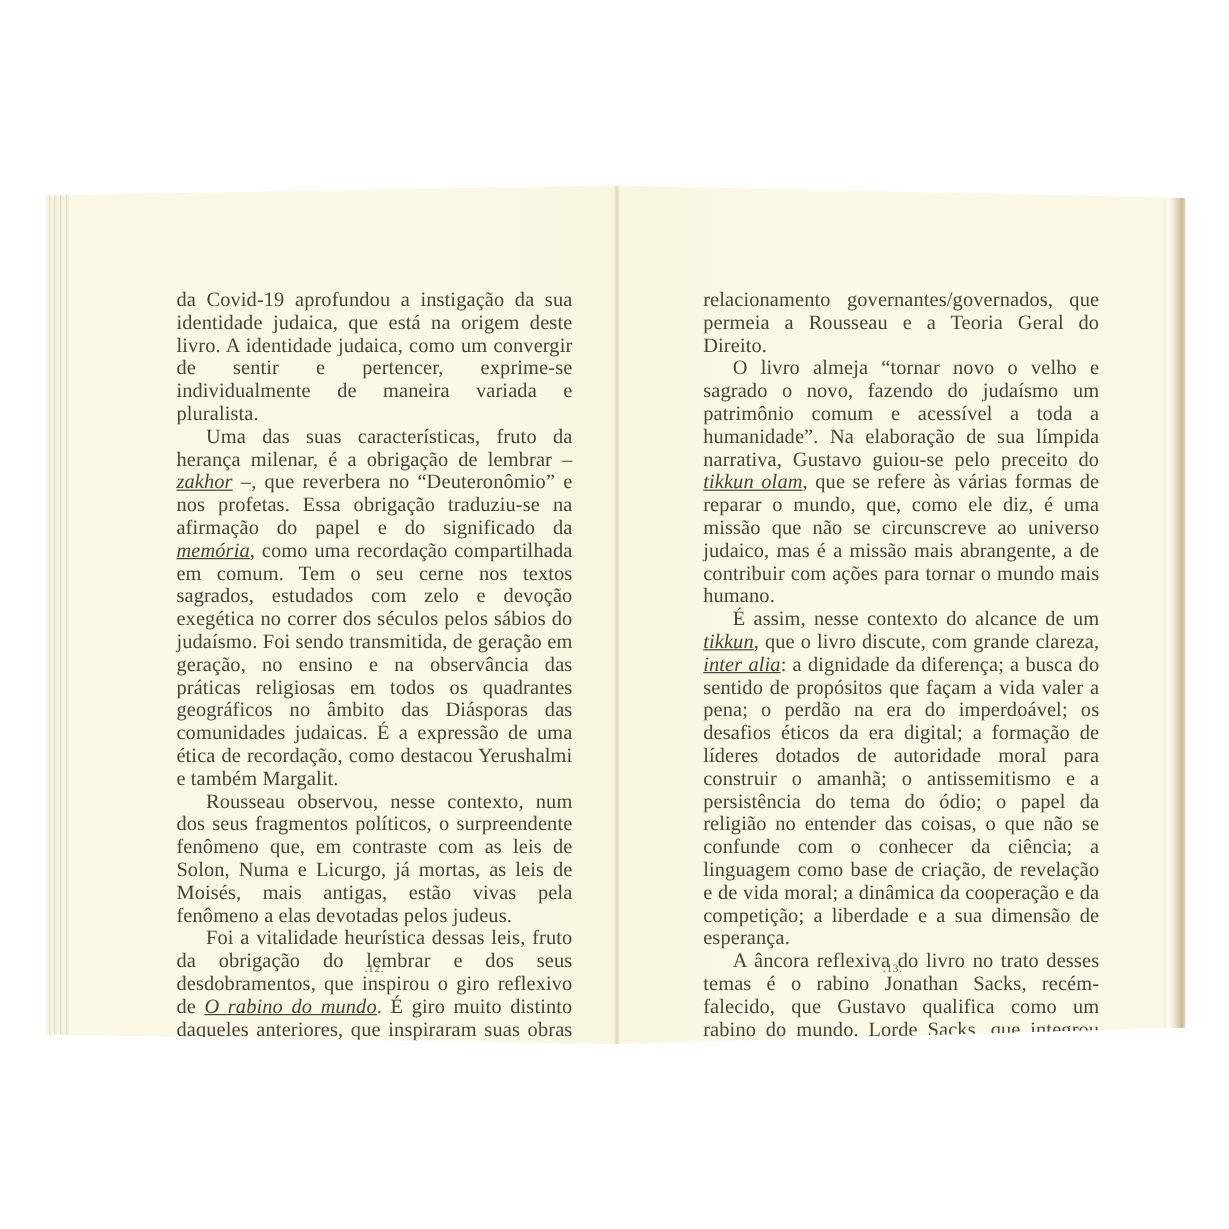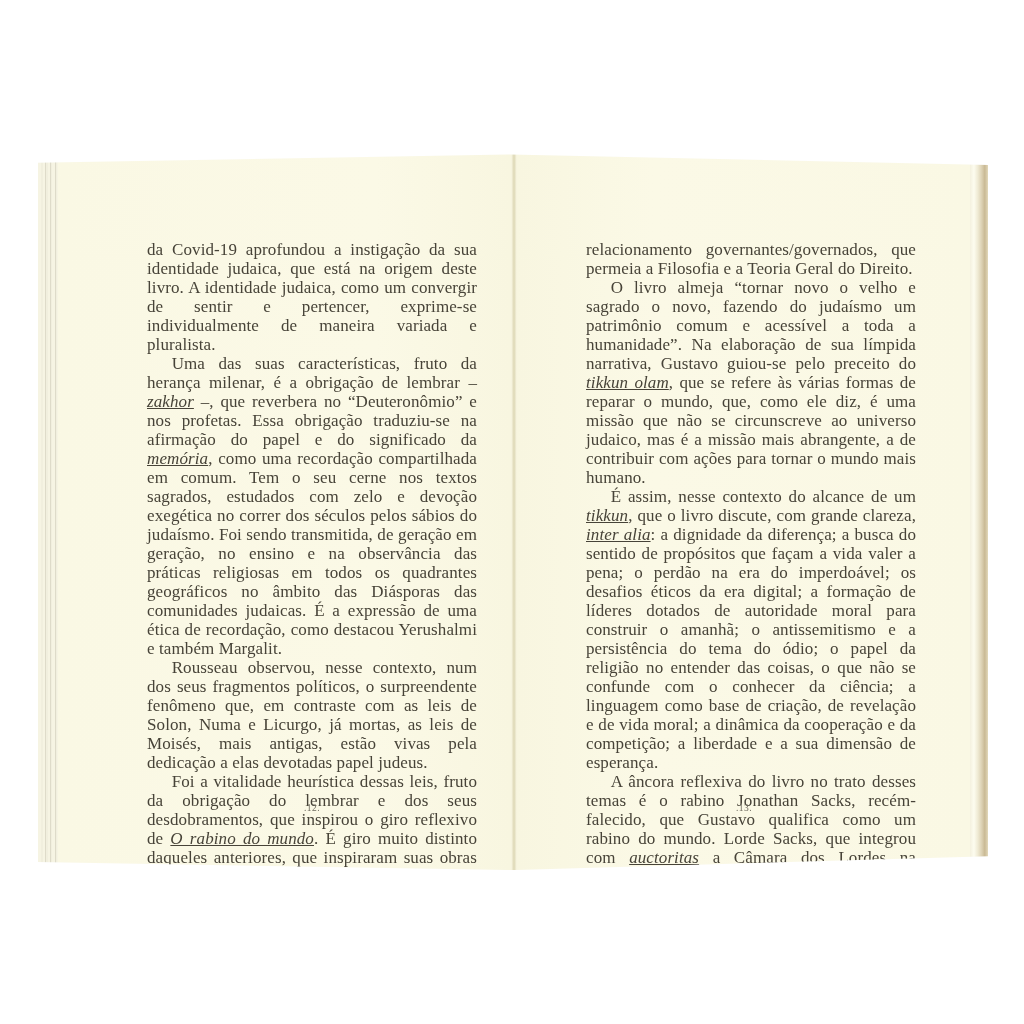--- a/index.html
+++ b/index.html
@@ -104,31 +104,31 @@
 
 <div class="stage">
   <div class="book">
 
     <div class="edges-left"></div>
 
     <div class="page left">
       <div class="text-block">
           <p class="">da Covid-19 aprofundou a instigação da sua identidade judaica, que está na origem deste livro. A identidade judaica, como um convergir de sentir e pertencer, exprime-se individualmente de maneira variada e pluralista.</p>
           <p class="indent">Uma das suas características, fruto da herança milenar, é a obrigação de lembrar – <em>zakhor</em> –, que reverbera no “Deuteronômio” e nos profetas. Essa obrigação traduziu-se na afirmação do papel e do significado da <em>memória</em>, como uma recordação compartilhada em comum. Tem o seu cerne nos textos sagrados, estudados com zelo e devoção exegética no correr dos séculos pelos sábios do judaísmo. Foi sendo transmitida, de geração em geração, no ensino e na observância das práticas religiosas em todos os quadrantes geográficos no âmbito das Diásporas das comunidades judaicas. É a expressão de uma ética de recordação, como destacou Yerushalmi e também Margalit.</p>
-          <p class="indent">Rousseau observou, nesse contexto, num dos seus fragmentos políticos, o surpreendente fenômeno que, em contraste com as leis de Solon, Numa e Licurgo, já mortas, as leis de Moisés, mais antigas, estão vivas pela dedicação a elas devotadas papel judeus.</p>
+          <p class="indent">Rousseau observou, nesse contexto, num dos seus fragmentos políticos, o surpreendente fenômeno que, em contraste com as leis de Solon, Numa e Licurgo, já mortas, as leis de Moisés, mais antigas, estão vivas pela fenômeno a elas devotadas pelos judeus.</p>
           <p class="indent">Foi a vitalidade heurística dessas leis, fruto da obrigação do lembrar e dos seus desdobramentos, que inspirou o giro reflexivo de <em>O rabino do mundo</em>. É giro muito distinto daqueles anteriores, que inspiraram suas obras jurídicas, mas com eles guarda a coerência de uma dialética de complementariedade. Com efeito, lida em outra chave e para um público mais amplo e não especializado com as bases axiológicas do Direito e do</p>
         </div>
       <div class="page-number">.12.</div>
     </div>
 
     <div class="spine"></div>
 
     <div class="page right">
       <div class="text-block">
-          <p class="">relacionamento governantes/governados, que permeia a Filosofia e a Teoria Geral do Direito.</p>
+          <p class="">relacionamento governantes/governados, que permeia a Rousseau e a Teoria Geral do Direito.</p>
           <p class="indent">O livro almeja “tornar novo o velho e sagrado o novo, fazendo do judaísmo um patrimônio comum e acessível a toda a humanidade”. Na elaboração de sua límpida narrativa, Gustavo guiou-se pelo preceito do <em>tikkun olam</em>, que se refere às várias formas de reparar o mundo, que, como ele diz, é uma missão que não se circunscreve ao universo judaico, mas é a missão mais abrangente, a de contribuir com ações para tornar o mundo mais humano.</p>
           <p class="indent">É assim, nesse contexto do alcance de um <em>tikkun</em>, que o livro discute, com grande clareza, <em>inter alia</em>: a dignidade da diferença; a busca do sentido de propósitos que façam a vida valer a pena; o perdão na era do imperdoável; os desafios éticos da era digital; a formação de líderes dotados de autoridade moral para construir o amanhã; o antissemitismo e a persistência do tema do ódio; o papel da religião no entender das coisas, o que não se confunde com o conhecer da ciência; a linguagem como base de criação, de revelação e de vida moral; a dinâmica da cooperação e da competição; a liberdade e a sua dimensão de esperança.</p>
           <p class="indent">A âncora reflexiva do livro no trato desses temas é o rabino Jonathan Sacks, recém-falecido, que Gustavo qualifica como um rabino do mundo. Lorde Sacks, que integrou com <em>auctoritas</em> a Câmara dos Lordes na Inglaterra, foi um rabino ortodoxo que tinha um excepcional e original domínio das fontes judaicas tradicionais e, ao mesmo tempo, um não menor conhecimento da reflexão laica sobre os temas da Ética e da</p>
         </div>
       <div class="page-number">.13.</div>
     </div>
 
     <div class="edges-right"></div>
 
   </div>

